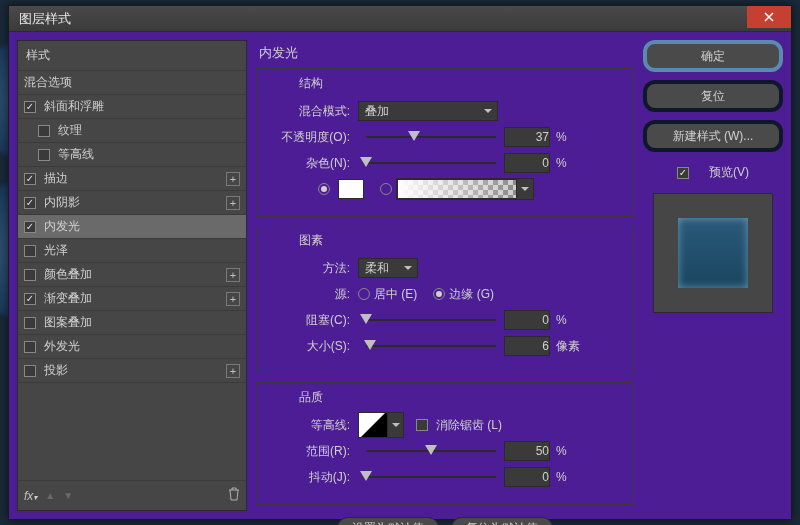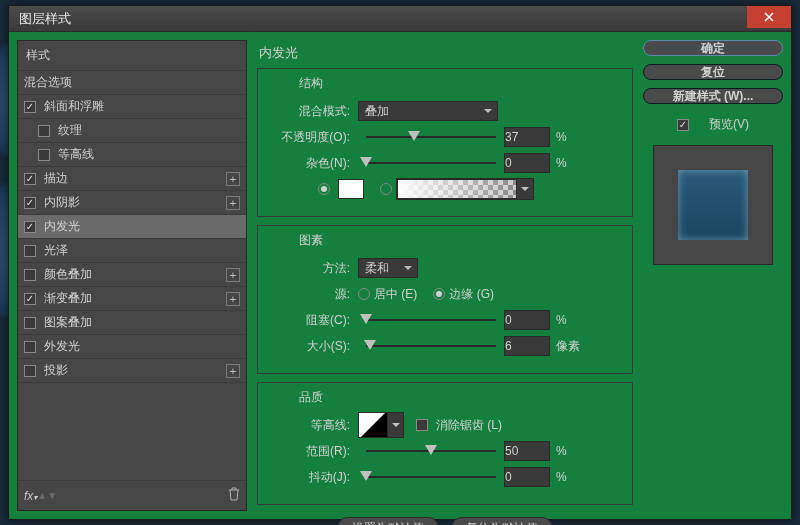--- a/index.html
+++ b/index.html
@@ -1,65 +1,65 @@
 <!DOCTYPE html>
 <html><head>
 <meta charset="utf-8">
 <style>
 * { margin:0; padding:0; box-sizing:border-box; font-family:"Microsoft YaHei",sans-serif; font-size:12px; color:#d0d0d0; user-select:none; }
 body { background:#1a2a3a; width:800px; height:525px; position:relative; }
 .bg-blob { position:absolute; border-radius:50%; background:radial-gradient(circle,#3a5a7a 0%,#1a3a5a 70%); filter:blur(2px); }
-.window { position:absolute; left:8px; top:5px; width:784px; height:515px; background:#15803d; border:1px solid #1a1a1a; box-shadow:0 0 10px rgba(0,0,0,0.6); }
+.window { position:absolute; left:8px; top:5px; width:784px; height:515px; background:#4c1d95; border:1px solid #1a1a1a; box-shadow:0 0 10px rgba(0,0,0,0.6); }
 .titlebar { height:26px; background:linear-gradient(#4a4a4a,#3a3a3a); display:flex; align-items:center; padding-left:10px; position:relative; border-bottom:1px solid #2a2a2a; }
 .titlebar-text { font-size:13px; color:#e8e8e8; }
 .close-btn { position:absolute; right:0; top:0; width:44px; height:22px; background:#c54030; display:flex; align-items:center; justify-content:center; cursor:pointer; }
 .close-btn svg { width:10px; height:10px; }
 .body { display:flex; height:calc(100% - 26px); padding:8px; gap:10px; }
 .sidebar { width:230px; background:#464646; border:1px solid #2a2a2a; display:flex; flex-direction:column; }
 .style-hdr { padding:6px 8px; border-bottom:1px solid #3a3a3a; }
 .style-item { display:flex; align-items:center; height:24px; padding:0 6px; border-bottom:1px solid #3a3a3a; position:relative; }
 .style-item.selected { background:#6a6a6a; }
 .style-item.indent { padding-left:20px; }
 .chk { width:12px; height:12px; border:1px solid #888; margin-right:8px; display:flex; align-items:center; justify-content:center; background:#3a3a3a; flex-shrink:0; }
 .chk.on { background:#3a3a3a; }
 .chk.on::after { content:"✓"; font-size:10px; color:#e0e0e0; line-height:1; }
 .plus { position:absolute; right:6px; width:14px; height:14px; border:1px solid #7a7a7a; display:flex; align-items:center; justify-content:center; font-size:11px; color:#c0c0c0; cursor:pointer; }
-.sidebar-footer { margin-top:auto; display:flex; align-items:center; padding:6px; border-top:1px solid #3a3a3a; }
+.sidebar-footer { margin-top:auto; display:flex; align-items:center; padding:6px; gap:8px; border-top:1px solid #3a3a3a; }
 .fx-icon { font-style:italic; font-size:12px; color:#c0c0c0; }
 .arrow-icon { font-size:10px; color:#6a6a6a; }
 .trash { margin-left:auto; color:#b0b0b0; }
 .main { flex:1; display:flex; flex-direction:column; }
 .panel-title { padding:4px 2px 6px; font-size:13px; }
 .group { border:1px solid #3a3a3a; margin-bottom:8px; padding:8px 10px 12px; position:relative; }
 .group-title { position:relative; top:-2px; margin-bottom:6px;margin-left:31px; }
 .row { display:flex; align-items:center; height:22px; margin:4px 0; }
 .lbl { width:90px; text-align:right; padding-right:8px; white-space:nowrap; }
 .select { background:#3a3a3a; border:1px solid #2a2a2a; height:20px; display:flex; align-items:center; padding:0 18px 0 6px; position:relative; min-width:80px; }
 .select::after { content:""; position:absolute; right:5px; top:7px; border:4px solid transparent; border-top-color:#c0c0c0; }
 .slider { flex:1; height:16px; position:relative; margin:0 8px; max-width:130px; }
 .slider-track { position:absolute; top:7px; left:0; right:0; height:2px; background:#2a2a2a; }
 .slider-thumb { position:absolute; top:2px; width:0; height:0; border:6px solid transparent; border-top:10px solid #c0c0c0; transform:translateX(-6px); }
-.num-input { width:46px; height:20px; background:#3a3a3a; border:1px solid #2a2a2a; text-align:left; line-height:18px; }
+.num-input { width:46px; height:20px; background:#3a3a3a; border:1px solid #2a2a2a; text-align:right; line-height:18px; }
 .unit { margin-left:6px; width:30px; }
 .radio { width:12px; height:12px; border:1px solid #888; border-radius:50%; margin-right:4px; display:flex; align-items:center; justify-content:center; }
 .radio.on::after { content:""; width:6px; height:6px; background:#d0d0d0; border-radius:50%; }
 .swatch { width:26px; height:20px; border:1px solid #2a2a2a; margin:0 4px; }
 .grad-swatch { width:120px; height:20px; border:1px solid #2a2a2a; background:repeating-conic-gradient(#888 0 25%,#ccc 0 50%) 0 0/10px 10px; position:relative; }
 .grad-swatch::after { content:""; position:absolute; inset:0; background:linear-gradient(to right,#fff,rgba(255,255,255,0)); }
 .grad-wrap { display:flex; align-items:center; border:1px solid #2a2a2a; }
 .grad-arrow { width:16px; height:20px; display:flex; align-items:center; justify-content:center; background:#3a3a3a; }
 .grad-arrow::after { content:""; border:4px solid transparent; border-top-color:#c0c0c0; margin-top:4px; }
 .contour { width:30px; height:26px; background:linear-gradient(135deg,#fff 0%,#fff 48%,#000 52%,#000 100%); border:1px solid #2a2a2a; }
 .contour-wrap { display:flex; align-items:center; }
 .contour-arrow { width:16px; height:26px; background:#3a3a3a; display:flex; align-items:center; justify-content:center; border:1px solid #2a2a2a; border-left:none; }
 .contour-arrow::after { content:""; border:4px solid transparent; border-top-color:#c0c0c0; margin-top:4px; }
 .btn { height:22px; padding:0 14px; background:#4a4a4a; border:1px solid #2a2a2a; border-radius:11px; display:inline-flex; align-items:center; justify-content:center; cursor:pointer; }
 .btn-row { display:flex; gap:12px; justify-content:center; margin-top:4px; }
 .rightcol { width:140px; display:flex; flex-direction:column; gap:8px; align-items:stretch; }
-.rbtn { height:16px; background:#4a4a4a; border:1px solid #0f172a; border-radius:12px; display:flex; align-items:center; justify-content:center; cursor:pointer;font-weight:bold; }
+.rbtn { height:32px; background:#4a4a4a; border:4px solid #0f172a; border-radius:12px; display:flex; align-items:center; justify-content:center; cursor:pointer; }
 .rbtn.primary { border-color:#5a8ab0; }
 .preview-chk { display:flex; align-items:center; justify-content:center; gap:12px; margin-top:4px; }
 .preview-box { width:120px; height:120px; background:#464646; border:1px solid #2a2a2a; margin:4px auto 0; display:flex; align-items:center; justify-content:center; }
 .preview-inner { width:70px; height:70px; background:linear-gradient(#2a5a7a,#1a4560); box-shadow:inset 0 0 8px rgba(150,200,230,0.6); }
 </style>
 </head>
 <body>
 
 <div class="bg-blob" style="width:120px;height:120px;left:-30px;top:40px"></div>
 <div class="bg-blob" style="width:140px;height:140px;left:-40px;top:180px"></div>

